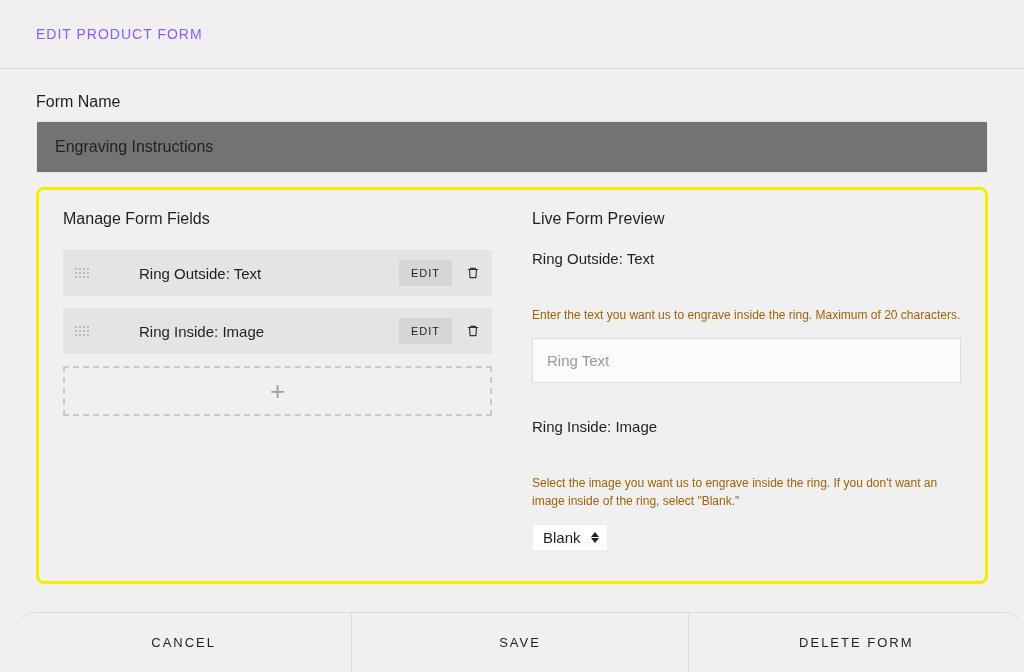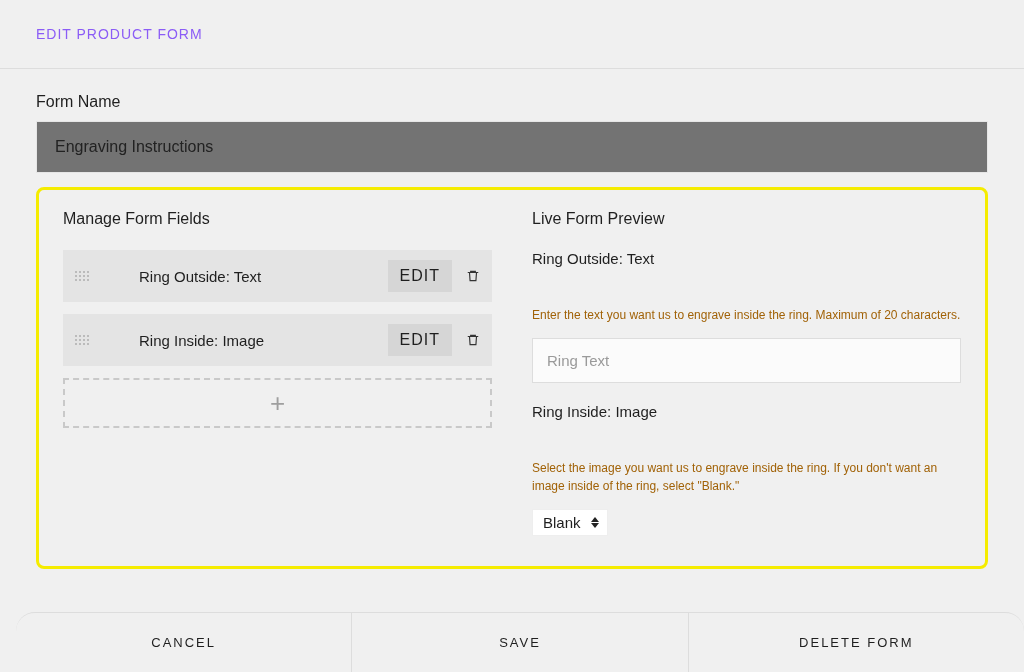--- a/index.html
+++ b/index.html
@@ -76,21 +76,21 @@
   }
   .field-name {
     flex: 1;
     font-size: 15px;
     color: #1f1f1f;
   }
   .edit-btn {
     background: #d6d6d6;
     border: none;
     padding: 7px 12px;
-    font-size: 16px;
+    font-size: 11px;
     letter-spacing: 1px;
     color: #1f1f1f;
     cursor: pointer;
     margin-right: 14px;
     font-family: inherit;
   }
   .trash {
     width: 14px; height: 16px; position: relative;
     cursor: pointer;
     color:#333;
@@ -123,21 +123,21 @@
     margin-top: 40px;
   }
   .preview-input {
     width: 100%;
     border: 1px solid #ddd;
     background: #fbfbfb;
     padding: 13px 14px;
     font-size: 15px;
     color:#333;
     outline: none;
-    margin-bottom: 20px;
+    margin-bottom: 35px;
     font-family: inherit;
   }
   .preview-input::placeholder { color:#9a9a9a; }
 
   .select-wrap {
     display: inline-flex; align-items: center;
     background: #fff;
     border: 1px solid #eee;
     padding: 4px 8px 4px 10px;
     font-size: 15px;

